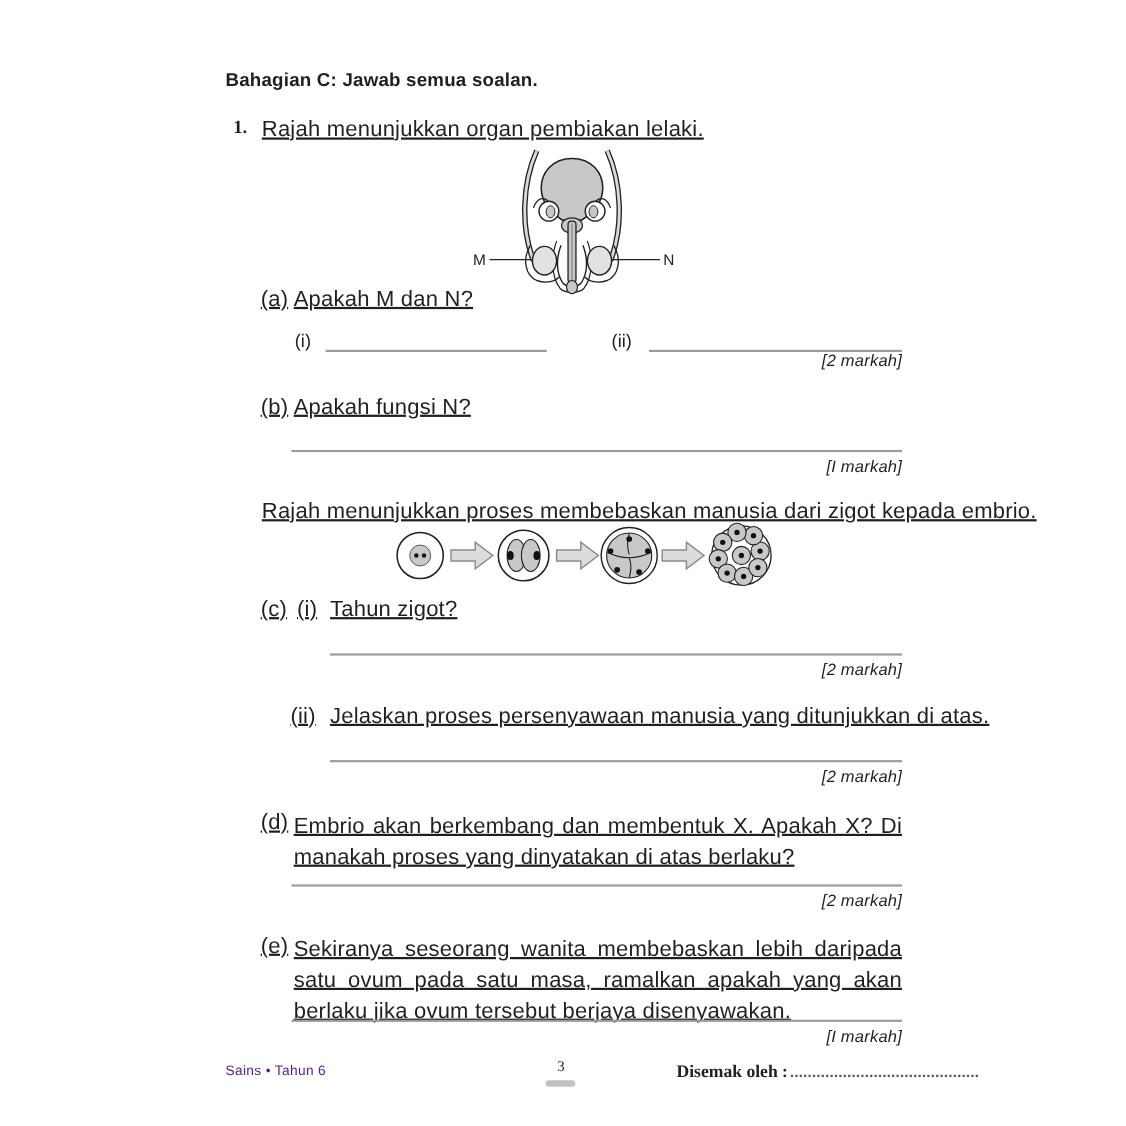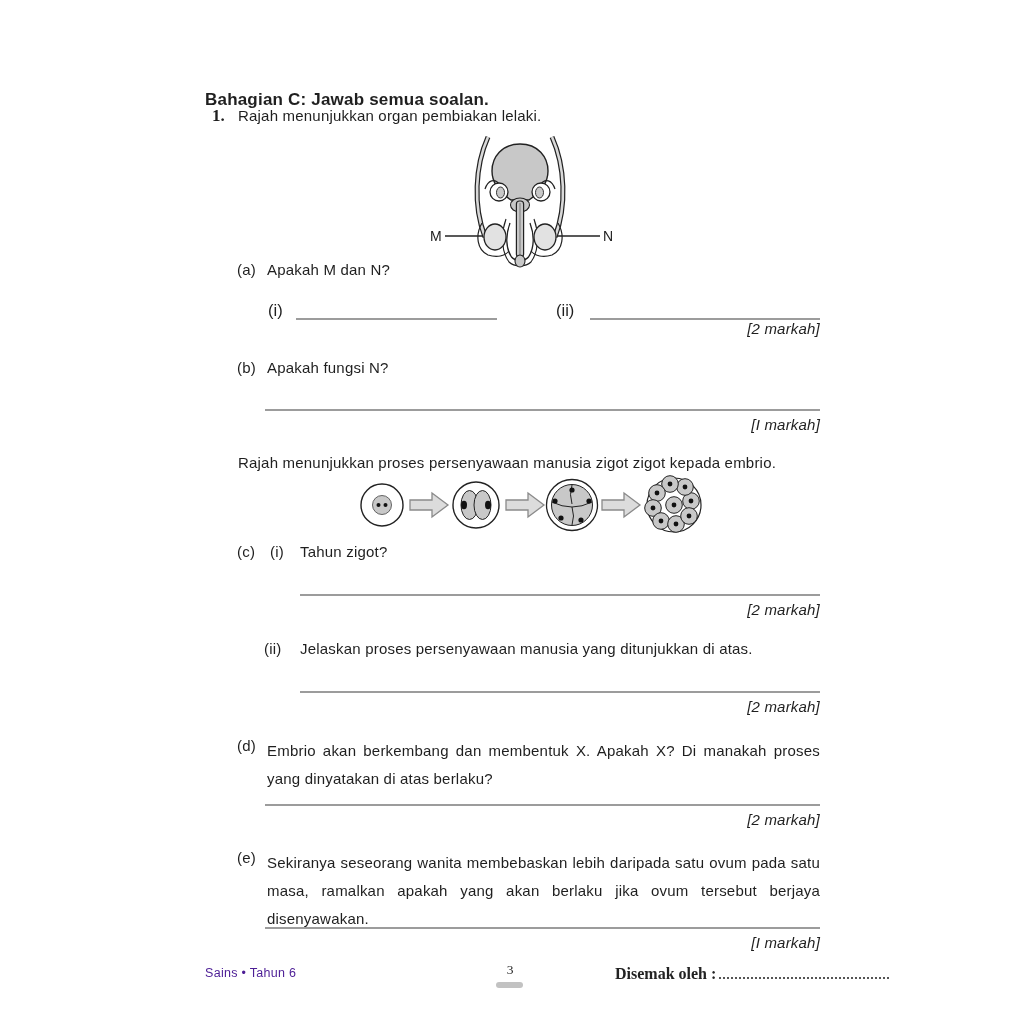--- a/index.html
+++ b/index.html
@@ -2,23 +2,23 @@
 <html><head>
 <meta charset="utf-8">
 <style>
   html,body{margin:0;padding:0;background:#ffffff;}
   .sheet{
     position:relative;width:1024px;height:1024px;background:#ffffff;
     font-family:"Liberation Sans","DejaVu Sans",sans-serif;
     color:#1f1f1f;overflow:hidden;
   }
   .abs{position:absolute;}
-  .section-header{font-weight:bold;font-size:17px;letter-spacing:.2px;margin-top:27px;}
+  .section-header{font-weight:bold;font-size:17px;letter-spacing:.2px;}
   .qnum{font-family:"Liberation Serif","DejaVu Serif",serif;font-weight:bold;font-size:17px;}
-  .body-text{font-size:15px;letter-spacing:.2px;}
+  .body-text{font-size:20px;letter-spacing:.2px;text-decoration:underline;}
   .just{text-align:justify;line-height:28px;}
   .answer-line{border-top:2px solid #9c9c9c;height:0;}
   .marks{font-size:15px;font-style:italic;text-align:right;width:200px;letter-spacing:.2px;}
   .sub-label{font-size:16.5px;}
   .footer-book{font-size:12.5px;color:#4c1d95;letter-spacing:.3px;}
   .footer-page{font-family:"Liberation Serif","DejaVu Serif",serif;font-size:13.5px;text-align:center;width:40px;}
   .page-bar{width:27px;height:6px;border-radius:3px;background:#c2c2c2;}
   .footer-right{font-family:"Liberation Serif","DejaVu Serif",serif;font-size:16px;font-weight:bold;color:#222;}
   .dotted-leader{display:inline-block;width:170px;height:13px;border-bottom:2px dotted #555;margin-left:3px;}
   svg text{font-family:"Liberation Sans","DejaVu Sans",sans-serif;}
@@ -77,21 +77,21 @@
   <div class="abs answer-line" style="left:296px;top:318px;width:201px;"></div>
   <div class="abs sub-label" style="left:556px;top:301px;">(ii)</div>
   <div class="abs answer-line" style="left:590px;top:318px;width:230px;"></div>
   <div class="abs marks" style="left:620px;top:320px;">[2 markah]</div>
 
   <div class="abs body-text" style="left:237px;top:359px;">(b)</div>
   <div class="abs body-text" style="left:267px;top:359px;">Apakah fungsi N?</div>
   <div class="abs answer-line" style="left:265px;top:409px;width:555px;"></div>
   <div class="abs marks" style="left:620px;top:416px;">[I markah]</div>
 
-  <div class="abs body-text" style="left:238px;top:454px;">Rajah menunjukkan proses persenyawaan manusia zigot zigot kepada embrio.</div>
+  <div class="abs body-text" style="left:238px;top:454px;">Rajah menunjukkan proses membebaskan manusia dari zigot kepada embrio.</div>
 
   <svg class="abs" style="left:352px;top:471px;" width="360" height="66" viewBox="0 0 360 66">
 
     <circle cx="30" cy="34" r="21" fill="#ffffff" stroke="#222" stroke-width="1.4"></circle>
     <circle cx="30" cy="34" r="9.5" fill="#c8c8c8" stroke="#555" stroke-width="0.9"></circle>
     <circle cx="26.5" cy="34" r="2" fill="#111"></circle>
     <circle cx="33.5" cy="34" r="2" fill="#111"></circle>
 
     <polygon points="58,29 80,29 80,22 96,34 80,46 80,39 58,39" fill="#dcdcdc" stroke="#8a8a8a" stroke-width="1.3"></polygon>
 

